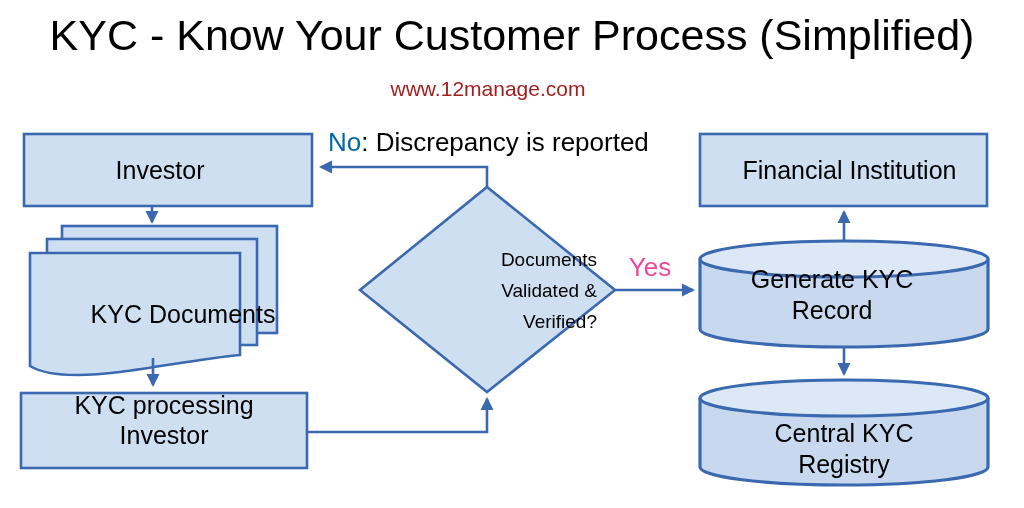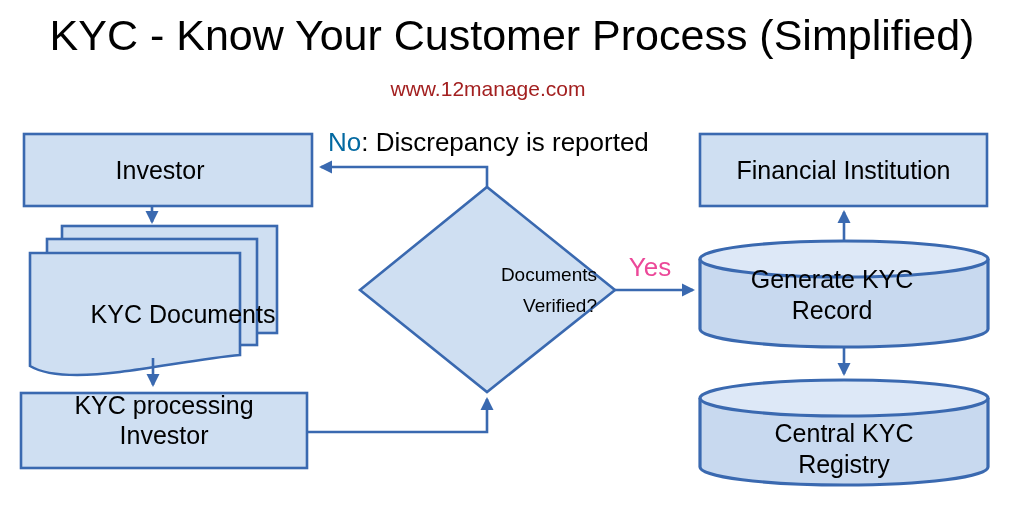--- a/index.html
+++ b/index.html
@@ -120,28 +120,29 @@
 
   <div class="label" style="left:32px; top:264px; width:206px; height:100px;padding-left:48px;">KYC Documents</div>
 
   <div class="label" style="left:21px; top:393px; width:286px; height:53px;">
     <div>KYC processing</div>
     <div>Investor</div>
   </div>
 
   <div class="label decision-label" style="left:377px; top:238px; width:220px; height:104px;">
     <div>Documents</div>
+    <div>Validated &amp;</div>
     <div>Verified?</div>
   </div>
 
   <div class="no-label"><span class="no-keyword">No</span><span>: Discrepancy is reported</span></div>
 
   <div class="yes-label">Yes</div>
 
-  <div class="label" style="left:700px; top:134px; width:287px; height:72px;">Financial Institution</div>
+  <div class="label" style="left:700px; top:134px; width:287px; height:72px;padding-left:6px;">Financial Institution</div>
 
   <div class="label" style="left:700px; top:256px; width:264px; height:78px; line-height:31px;">
     <div>Generate KYC</div>
     <div>Record</div>
   </div>
 
   <div class="label" style="left:700px; top:402px; width:288px; height:78px; line-height:31px;justify-content:flex-end;">
     <div>Central KYC</div>
     <div>Registry</div>
   </div>

